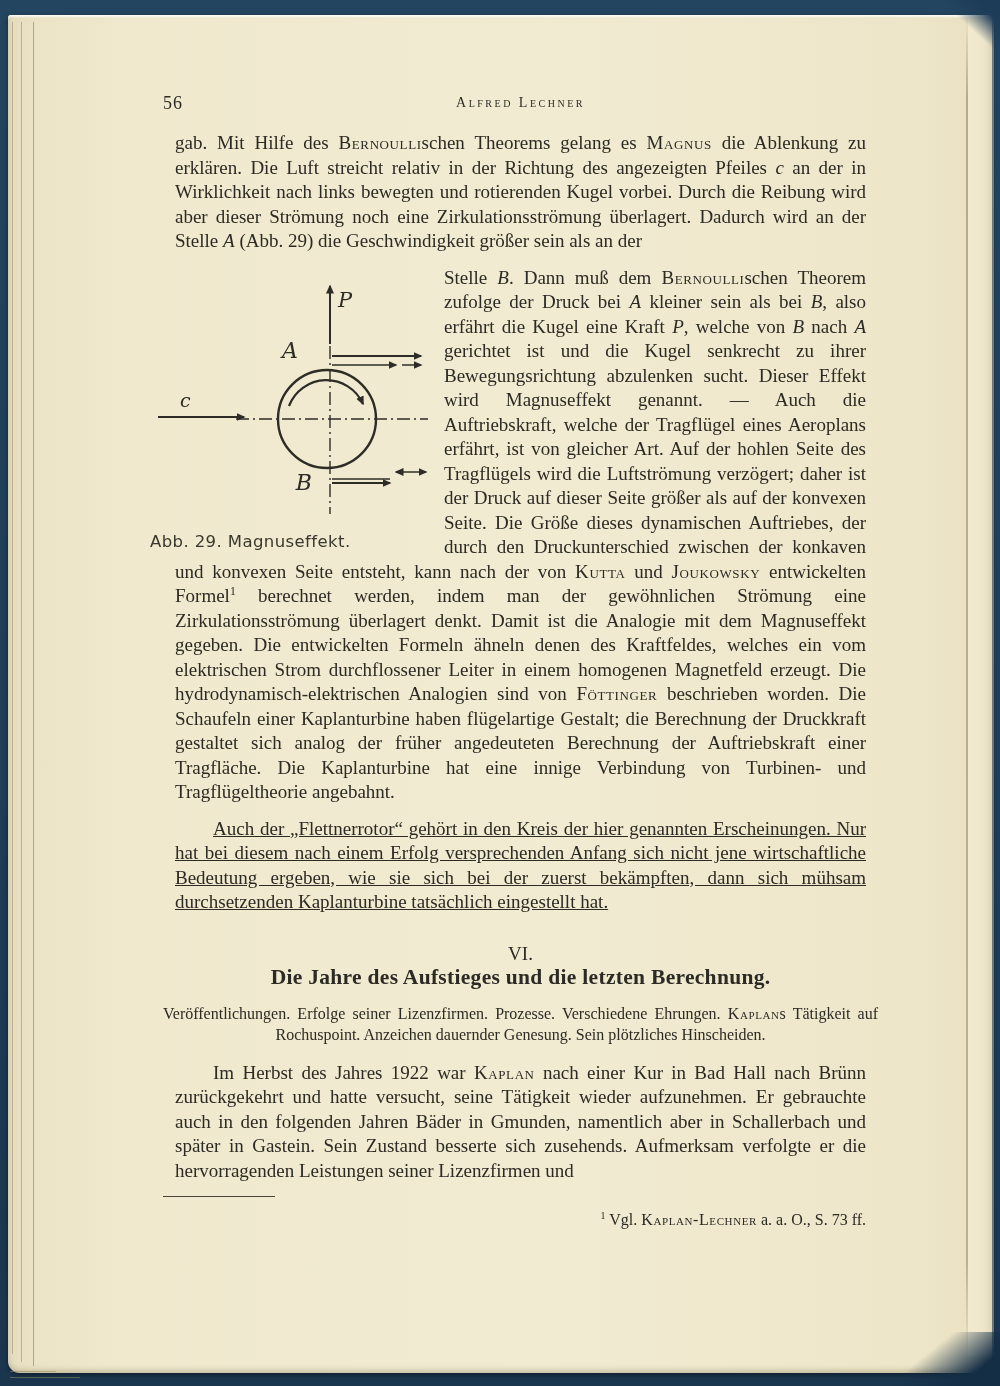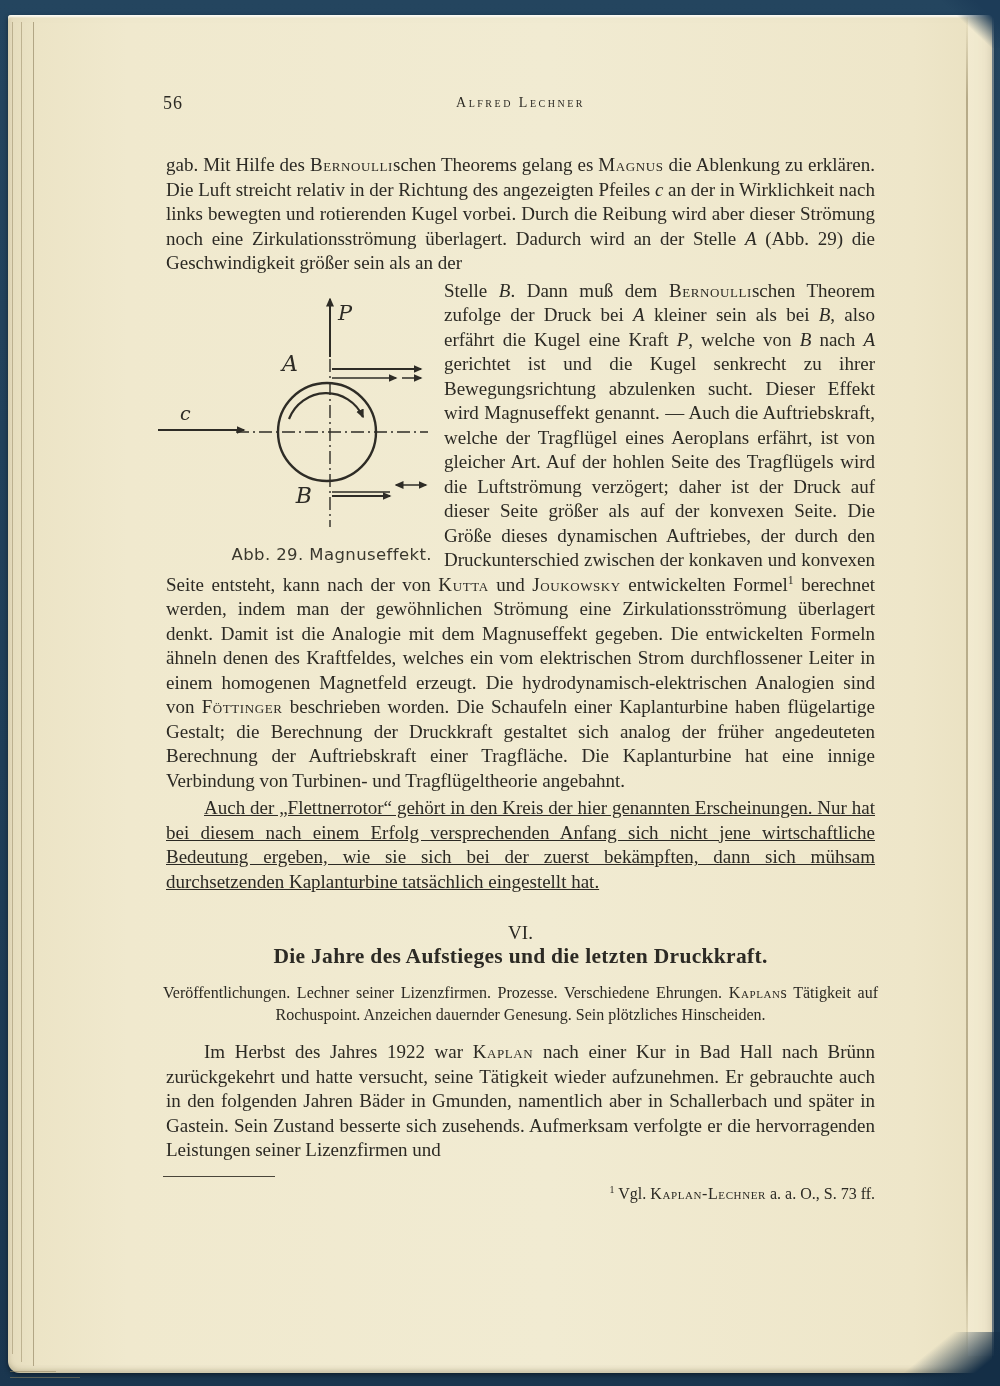--- a/index.html
+++ b/index.html
@@ -23,31 +23,31 @@
   .edge-bottom.b2{bottom:14px;width:46px;}
   .crease{position:absolute;left:966px;top:18px;width:2px;height:1336px;
           background:linear-gradient(180deg,rgba(140,125,88,0),rgba(140,125,88,.55) 6%,rgba(140,125,88,.5) 93%,rgba(140,125,88,0));}
   .crease-light{position:absolute;left:968px;top:16px;width:26px;height:1340px;background:rgba(255,250,232,.35);}
   .wedge-tr{position:absolute;right:0;top:0;width:74px;height:48px;
             background:linear-gradient(223deg,#1d3c58 20%,rgba(29,60,88,0) 48%);}
   .wedge-br{position:absolute;right:0;bottom:0;width:160px;height:54px;
             background:linear-gradient(321deg,#142e46 18%,rgba(20,46,70,0) 50%);}
   
   .content{position:absolute;left:163px;top:93px;width:715px;color:#2c2a24;}
-  .running-head{position:relative;text-align:center;height:24px;margin-bottom:36px;}
+  .running-head{position:relative;text-align:center;height:24px;margin-bottom:14px;}
   .page-num{position:absolute;left:0;top:0;font-size:18px;letter-spacing:1px;}
   .head-title{font-variant:small-caps;font-size:14px;letter-spacing:2.5px;}
-  p{margin:3px;font-size:19px;line-height:24.5px;text-align:justify;}
+  p{margin:12px;font-size:19px;line-height:24.5px;text-align:justify;}
   .ind{text-indent:38px;}
   .sc{font-variant:small-caps;letter-spacing:.6px;}
   .i{font-style:italic;}
   .sup{font-size:.62em;vertical-align:super;line-height:0;}
   
   figure.magnus{float:left;width:282px;margin:8px 12px 2px -13px;padding:0;}
-  .figcap{text-align:right;font-family:"DejaVu Sans", sans-serif;font-size:16.5px;
+  .figcap{text-align:left;font-family:"DejaVu Sans", sans-serif;font-size:16.5px;
           color:#3a382e;letter-spacing:.4px;margin-top:6px;}
   .fig-svg text{font-family:"DejaVu Serif", serif;font-style:italic;fill:#2e2c26;}
   
   .section-head{clear:both;text-align:center;margin-top:28px;}
   .sec-num{font-size:19px;}
   .sec-title{font-size:21.5px;font-weight:bold;letter-spacing:.3px;margin-bottom:13px;}
   .synopsis{font-size:16px;line-height:21.5px;text-align:justify;text-align-last:center;margin-bottom:15px;}
   .p-after{margin-top:2px;text-decoration:underline;}
   
   .fn-rule{width:112px;height:0;border:none;border-top:1.5px solid #49453a;margin:13px 0 6px 0;}
@@ -111,22 +111,22 @@
       </svg>
       <figcaption class="figcap">Abb. 29. Magnuseffekt.</figcaption>
     </figure>
 
     <p><span>Stelle </span><span class="i">B</span><span>.  Dann muß dem </span><span class="sc">Bernoulli</span><span>schen Theorem zufolge der Druck bei </span><span class="i">A</span><span> kleiner sein als bei </span><span class="i">B</span><span>, also erfährt die Kugel eine Kraft </span><span class="i">P</span><span>, welche von </span><span class="i">B</span><span> nach </span><span class="i">A</span><span> gerichtet ist und die Kugel senkrecht zu ihrer Bewegungsrichtung abzulenken sucht. Dieser Effekt wird Magnuseffekt genannt. — Auch die Auftriebskraft, welche der Tragflügel eines Aeroplans erfährt, ist von gleicher Art. Auf der hohlen Seite des Tragflügels wird die Luftströmung verzögert; daher ist der Druck auf dieser Seite größer als auf der konvexen Seite. Die Größe dieses dynamischen Auftriebes, der durch den Druckunterschied zwischen der konkaven und konvexen Seite entsteht, kann nach der von </span><span class="sc">Kutta</span><span> und </span><span class="sc">Joukowsky</span><span> entwickelten Formel</span><span class="sup">1</span><span> berechnet werden, indem man der gewöhnlichen Strömung eine Zirkulationsströmung überlagert denkt.  Damit ist die Analogie mit dem Magnuseffekt gegeben. Die entwickelten Formeln ähneln denen des Kraftfeldes, welches ein vom elektrischen Strom durchflossener Leiter in einem homogenen Magnetfeld erzeugt.  Die hydrodynamisch-elektrischen Analogien sind von </span><span class="sc">Föttinger</span><span> beschrieben worden. Die Schaufeln einer Kaplanturbine haben flügelartige Gestalt; die Berechnung der Druckkraft gestaltet sich analog der früher angedeuteten Berechnung der Auftriebskraft einer Tragfläche.  Die Kaplanturbine hat eine innige Verbindung von Turbinen- und Tragflügeltheorie angebahnt.</span></p>
 
     <p class="ind p-after"><span>Auch der „Flettnerrotor“ gehört in den Kreis der hier genannten Erscheinungen.  Nur hat bei diesem nach einem Erfolg versprechenden Anfang sich nicht jene wirtschaftliche Bedeutung ergeben, wie sie sich bei der zuerst bekämpften, dann sich mühsam durchsetzenden Kaplanturbine tatsächlich eingestellt hat.</span></p>
 
     <div class="section-head">
       <div class="sec-num">VI.</div>
-      <div class="sec-title">Die Jahre des Aufstieges und die letzten Druckkraft.</div>
-      <div class="synopsis"><span>Veröffentlichungen.  Lechner seiner Lizenzfirmen.  Prozesse.  Verschiedene Ehrungen. </span><span class="sc">Kaplan</span><span>s Tätigkeit auf Rochuspoint.  Anzeichen dauernder Genesung.  Sein plötzliches Hinscheiden.</span></div>
+      <div class="sec-title">Die Jahre des Aufstieges und die letzten Berechnung.</div>
+      <div class="synopsis"><span>Veröffentlichungen.  Erfolge seiner Lizenzfirmen.  Prozesse.  Verschiedene Ehrungen. </span><span class="sc">Kaplan</span><span>s Tätigkeit auf Rochuspoint.  Anzeichen dauernder Genesung.  Sein plötzliches Hinscheiden.</span></div>
     </div>
 
     <p class="ind"><span>Im Herbst des Jahres 1922 war </span><span class="sc">Kaplan</span><span> nach einer Kur in Bad Hall nach Brünn zurückgekehrt und hatte versucht, seine Tätigkeit wieder aufzunehmen. Er gebrauchte auch in den folgenden Jahren Bäder in Gmunden, namentlich aber in Schallerbach und später in Gastein.  Sein Zustand besserte sich zusehends. Aufmerksam verfolgte er die hervorragenden Leistungen seiner Lizenzfirmen und</span></p>
 
     <hr class="fn-rule">
     <p class="footnote"><span class="sup">1</span><span> Vgl. </span><span class="sc">Kaplan-Lechner</span><span> a. a. O.,  S. 73 ff.</span></p>
 
   </div>
 </div>
 

